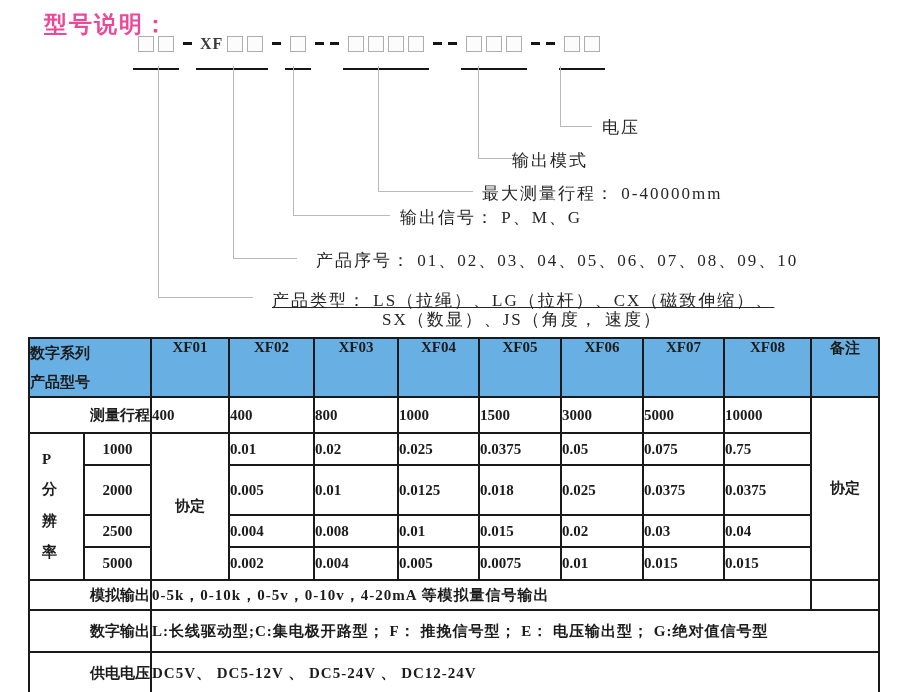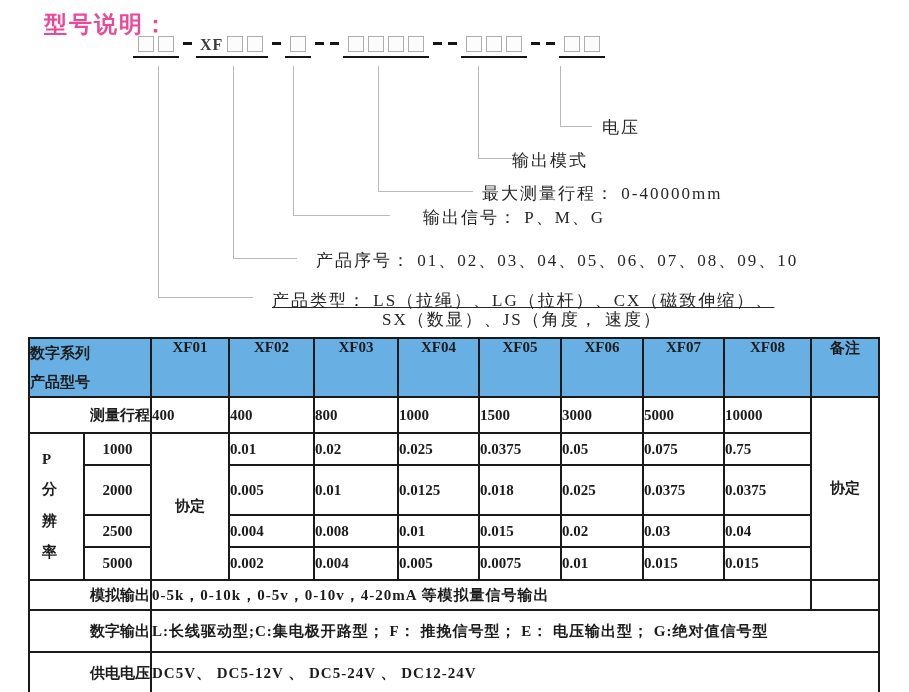--- a/index.html
+++ b/index.html
@@ -11,21 +11,21 @@
 
   
   .page-title{
     left:44px;top:9px;
     font-family:Liberation Mono, monospace;
     font-weight:bold;font-size:23px;color:#ec4899;letter-spacing:2px;
   }
 
   
   #model-code{left:133px;top:36px;display:flex;align-items:flex-start;}
-  .code-group{display:flex;align-items:flex-end;border-bottom:2px solid #161616;padding:0 3px 4px 3px;}
+  .code-group{display:flex;align-items:flex-start;border-bottom:2px solid #161616;padding:0 3px 16px 3px;}
   .code-box{width:14px;height:14px;border:1px solid #aeaeae;background:#fcfcfc;margin:0 2px;}
   .code-prefix{font-weight:bold;font-size:16px;line-height:15px;color:#3c3c3c;letter-spacing:1px;margin:0 2px 0 1px;}
   .code-sep{display:flex;gap:6px;margin:6px 4px 0 4px;}
   .code-dash{width:9px;height:3px;background:#161616;}
 
   
   .vline{width:1px;background:#b9b9b9;}
   .hline{height:1px;background:#b9b9b9;}
 
   
@@ -116,21 +116,21 @@
   <div class="abs hline" style="left:158px;top:297px;width:95px;"></div>
   <div class="abs hline" style="left:233px;top:258px;width:64px;"></div>
   <div class="abs hline" style="left:293px;top:215px;width:97px;"></div>
   <div class="abs hline" style="left:378px;top:191px;width:95px;"></div>
   <div class="abs hline" style="left:478px;top:158px;width:50px;"></div>
   <div class="abs hline" style="left:560px;top:126px;width:32px;"></div>
 
   <div class="abs dlabel" style="left:602px;top:116px;">电压</div>
   <div class="abs dlabel" style="left:512px;top:149px;">输出模式</div>
   <div class="abs dlabel" style="left:482px;top:182px;">最大测量行程： 0-40000mm</div>
-  <div class="abs dlabel" style="left:400px;top:206px;margin-left:23px;">输出信号： P、M、G</div>
+  <div class="abs dlabel" style="left:400px;top:206px;">输出信号： P、M、G</div>
   <div class="abs dlabel" style="left:316px;top:249px;">产品序号： 01、02、03、04、05、06、07、08、09、10</div>
   <div class="abs dlabel" style="left:272px;top:289px;text-decoration:underline;">产品类型： LS（拉绳）、LG（拉杆）、CX（磁致伸缩）、</div>
   <div class="abs dlabel" style="left:382px;top:308px;">SX（数显）、JS（角度， 速度）</div>
 
   <table id="spec-table">
     <colgroup>
       <col style="width:55px">
         <col style="width:67px">
         <col style="width:78px">
         <col style="width:85px">

